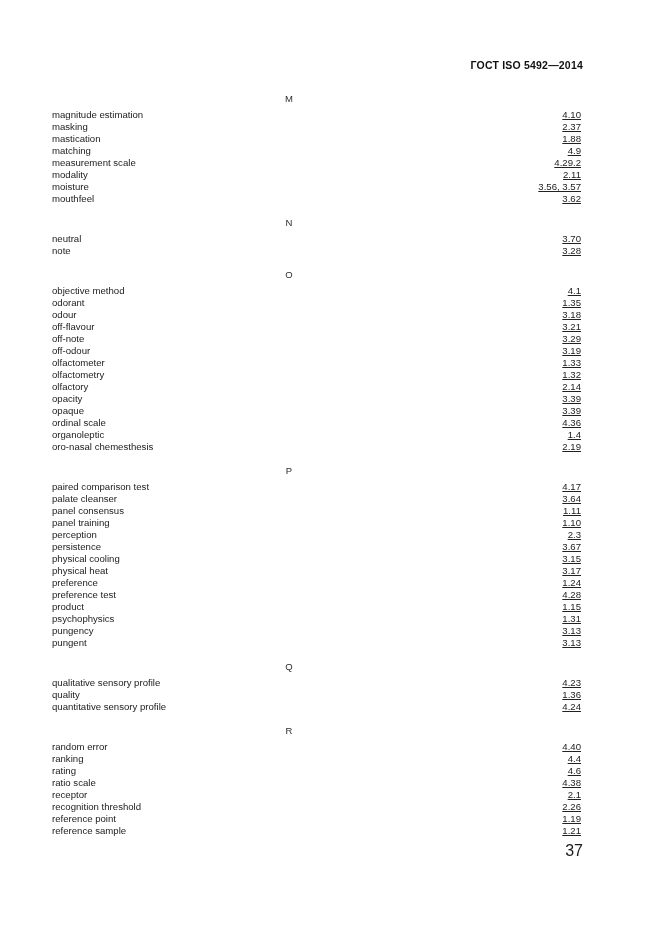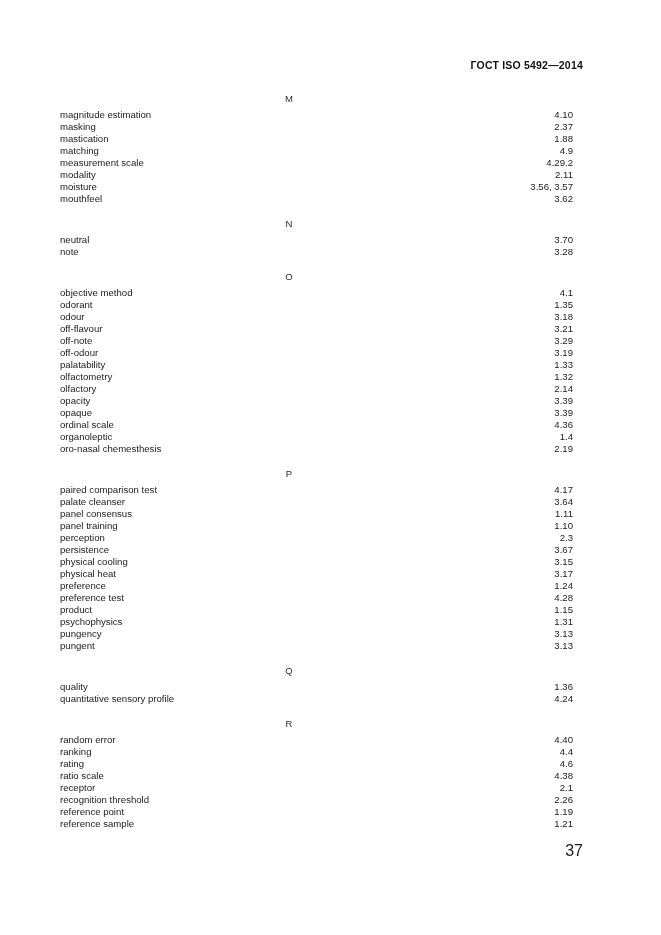--- a/index.html
+++ b/index.html
@@ -66,21 +66,21 @@
     box-sizing: border-box;
     line-height: 13px;
     height: 13px;
   }
   .group-letter span {
     display: inline-block;
     transform: translateX(-16px);
   }
 
   .entries {
-    margin: 12px;
+    margin: 4px;
     padding: 0;
     list-style: none;
     margin-top: 4px;
   }
 
   .entry {
     display: flex;
     align-items: baseline;
     justify-content: space-between;
     line-height: 12px;
@@ -91,20 +91,21 @@
   }
 
   .entry-term {
     text-align: left;
   }
 
   .entry-ref {
     text-align: left;
     padding-right: 0px;
     color: #222222;
+    text-decoration: underline;
   }
 
   
   .folio {
     position: absolute;
     left: 48px;
     top: 842px;
     width: 535px;
     text-align: right;
     font-size: 16px;
@@ -191,21 +192,21 @@
           </li>
           <li class="entry">
             <span class="entry-term">off-note</span>
             <span class="entry-ref">3.29</span>
           </li>
           <li class="entry">
             <span class="entry-term">off-odour</span>
             <span class="entry-ref">3.19</span>
           </li>
           <li class="entry">
-            <span class="entry-term">palatability</span>
+            <span class="entry-term">olfactometer</span>
             <span class="entry-ref">1.33</span>
           </li>
           <li class="entry">
             <span class="entry-term">olfactometry</span>
             <span class="entry-ref">1.32</span>
           </li>
           <li class="entry">
             <span class="entry-term">olfactory</span>
             <span class="entry-ref">2.14</span>
           </li>
@@ -289,20 +290,24 @@
           <li class="entry">
             <span class="entry-term">pungent</span>
             <span class="entry-ref">3.13</span>
           </li>
         </ul>
       </div>
       <div class="letter-group">
         <div class="group-letter"><span>Q</span></div>
         <ul class="entries">
           <li class="entry">
+            <span class="entry-term">qualitative sensory profile</span>
+            <span class="entry-ref">4.23</span>
+          </li>
+          <li class="entry">
             <span class="entry-term">quality</span>
             <span class="entry-ref">1.36</span>
           </li>
           <li class="entry">
             <span class="entry-term">quantitative sensory profile</span>
             <span class="entry-ref">4.24</span>
           </li>
         </ul>
       </div>
       <div class="letter-group">

